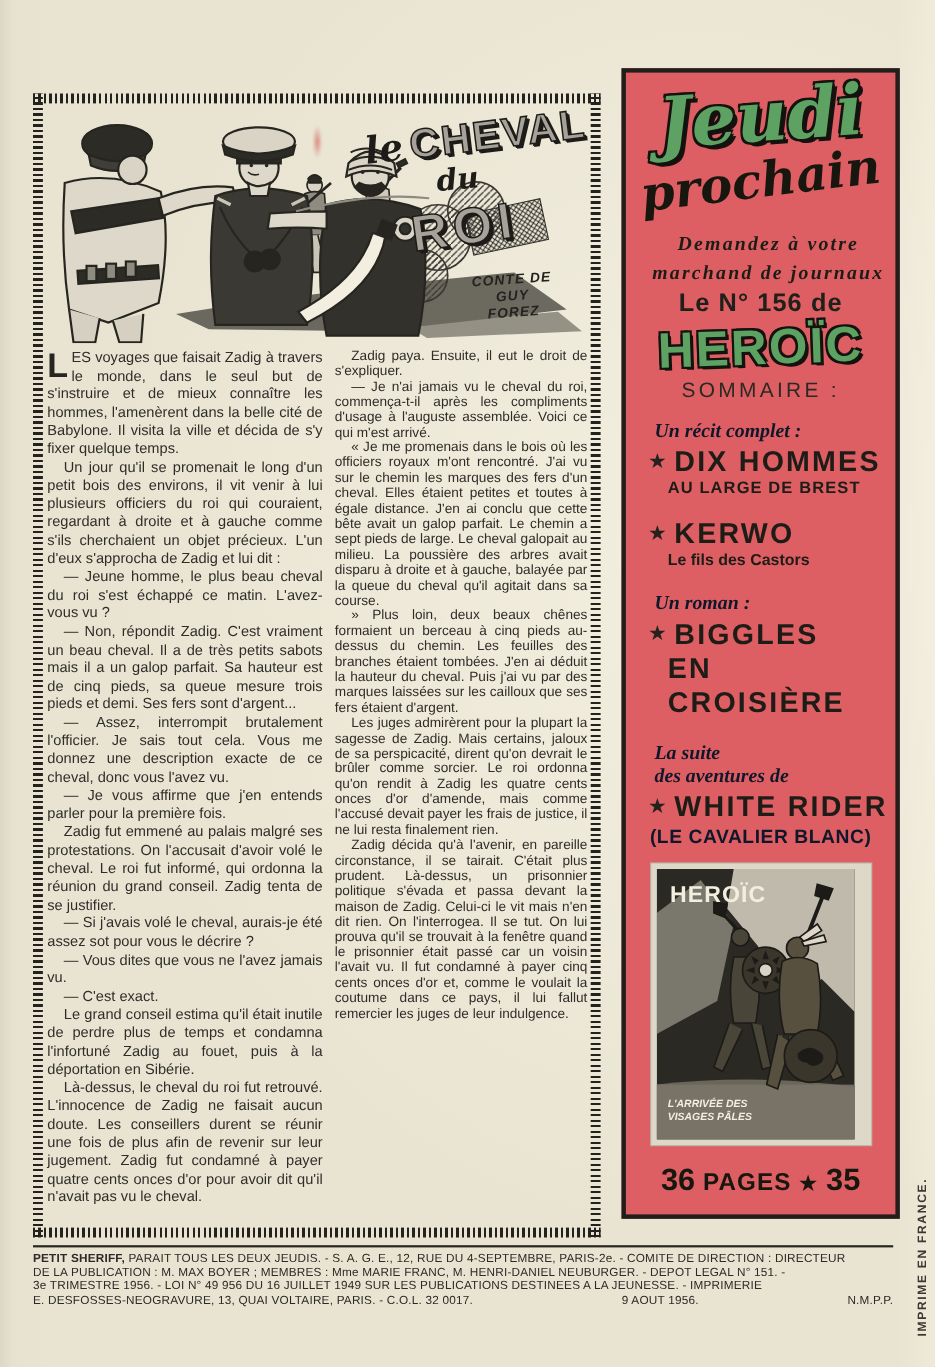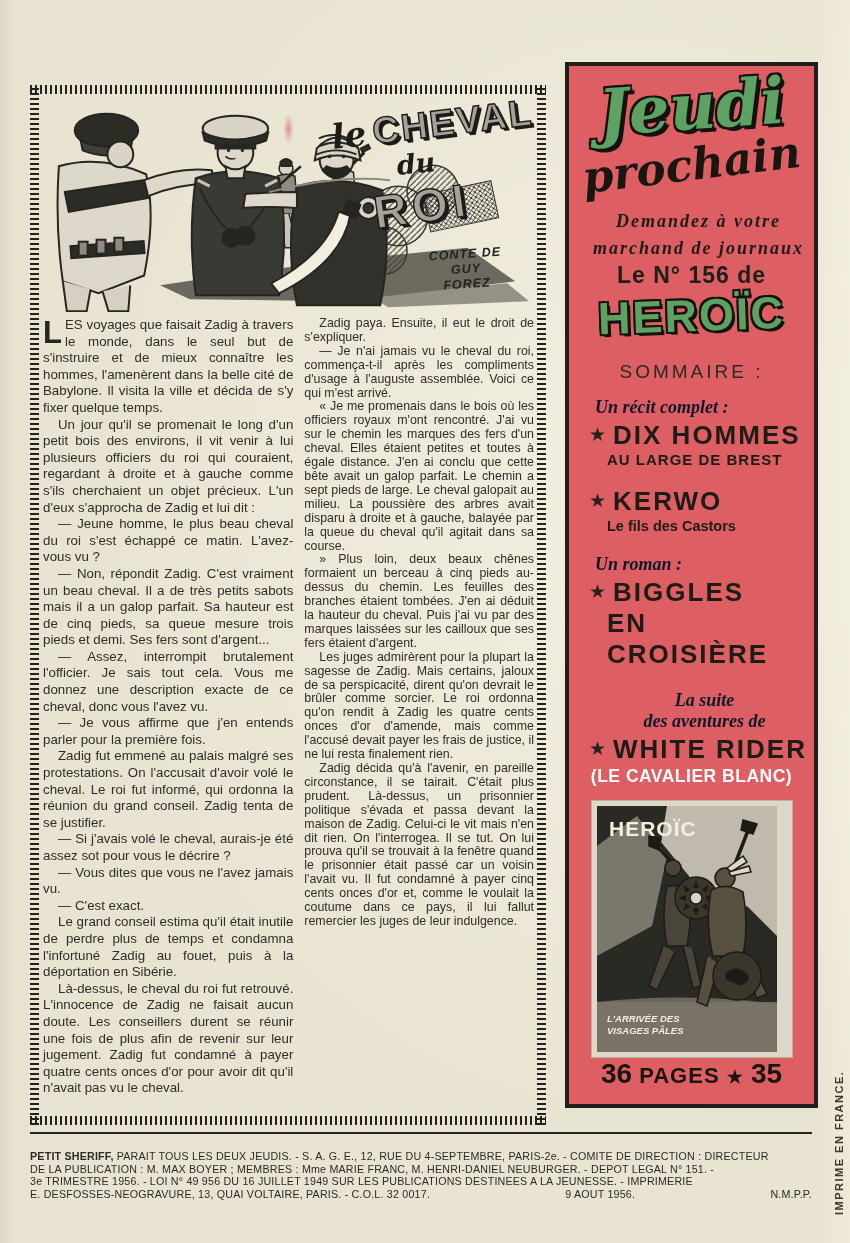--- a/index.html
+++ b/index.html
@@ -75,43 +75,43 @@
     font-size:44px;line-height:46px;color:#17160f;margin-top:2px;transform:rotate(-7deg);
   }
   .tagline{font-family:"Liberation Serif",serif;font-style:italic;font-weight:bold;
     font-size:18px;line-height:27px;letter-spacing:2px;margin-top:20px;color:#1d1c17;margin-left:14px;}
   .issue-line{font-size:23px;font-weight:bold;letter-spacing:1px;color:#20201b;}
   .heroic{
     font-weight:bold;font-size:45px;line-height:50px;letter-spacing:2px;color:#5da163;
     transform:rotate(-2deg);margin-top:2px;
     text-shadow:-2px -2px 0 #14130f,2px -2px 0 #14130f,-2px 2px 0 #14130f,2px 2px 0 #14130f,3px 3px 0 #14130f;
   }
-  .sommaire{font-size:19px;letter-spacing:3px;margin-top:20px;color:#2a2a24;}
+  .sommaire{font-size:19px;letter-spacing:3px;margin-top:4px;color:#2a2a24;}
   .entry-intro{font-family:"Liberation Serif",serif;font-style:italic;font-weight:bold;
     font-size:18px;line-height:21px;text-align:left;margin:14px 0 2px 26px;color:#0f172a;}
   .entry{ text-align:left;margin:2px 0 0 20px;white-space:nowrap;}
   .entry .star{font-size:19px;margin-right:7px;vertical-align:3px;}
   .entry .etitle{font-size:26px;font-weight:bold;letter-spacing:2px;color:#1d1c17;}
   .entry-sub{text-align:left;font-size:15px;font-weight:bold;letter-spacing:1px;margin:0 0 0 38px;color:#1d1c17;}
   .entry-sub2{text-align:left;font-size:14.5px;font-weight:bold;margin:1px 0 0 38px;color:#1d1c17;}
   .entry-title2{text-align:left;font-size:26px;font-weight:bold;letter-spacing:2px;margin:0 0 0 38px;color:#1d1c17;}
-  .entry-sub-center{font-size:17.5px;font-weight:bold;letter-spacing:0.5px;margin-top:1px;color:#ffffff;}
+  .entry-sub-center{font-size:17.5px;font-weight:bold;letter-spacing:0.5px;margin-top:1px;color:#0f172a;}
   .mt18{margin-top:18px;}
   .mt20{margin-top:20px;}
 
   .cover-frame{width:190px;margin:14px auto 0;background:#ddd8c7;padding:5px;box-shadow:0 0 0 1px #b9b4a2;}
   .cover-frame svg{display:block;width:180px;height:246px;}
 
-  .pages-francs{margin-top:1px;font-weight:bold;color:#17160f;letter-spacing:1px;font-size:22px;}
+  .pages-francs{margin-top:16px;font-weight:bold;color:#17160f;letter-spacing:1px;font-size:22px;}
   .pages-francs .num{font-size:28px;letter-spacing:0;}
   .pages-francs .st{font-size:18px;}
 
   
   .imprint{position:absolute;left:30px;top:1132px;width:782px;border-top:2px solid #26251f;
-    padding-top:16px;font-size:10.7px;line-height:12.6px;color:#2c2a26;letter-spacing:.2px;}
+    padding-top:4px;font-size:10.7px;line-height:12.6px;color:#2c2a26;letter-spacing:.2px;}
   .imprint .bold{font-weight:bold;}
   .imprint-row{display:flex;justify-content:space-between;}
   .side-imprint{
     position:absolute;right:5px;top:1035px;height:180px;
     writing-mode:vertical-rl;transform:rotate(180deg);
     font-size:11px;font-weight:bold;letter-spacing:1.5px;color:#3a3832;
   }
 </style>
 </head>
 <body>
@@ -279,21 +279,21 @@
       <span class="star">★</span><span class="etitle">KERWO</span>
     </div>
     <div class="entry-sub2">Le fils des Castors</div>
 
     <div class="entry-intro mt20">Un roman :</div>
     <div class="entry">
       <span class="star">★</span><span class="etitle">BIGGLES</span>
     </div>
     <div class="entry-title2">EN CROISIÈRE</div>
 
-    <div class="entry-intro mt20" style="margin-bottom:0;text-align:center;">
+    <div class="entry-intro mt20" style="margin-bottom:0;">
       <div>La suite</div>
       <div>des aventures de</div>
     </div>
     <div class="entry">
       <span class="star">★</span><span class="etitle">WHITE RIDER</span>
     </div>
     <div class="entry-sub-center">(LE CAVALIER BLANC)</div>
 
     <div class="cover-frame">
       <svg viewBox="0 0 180 246">

